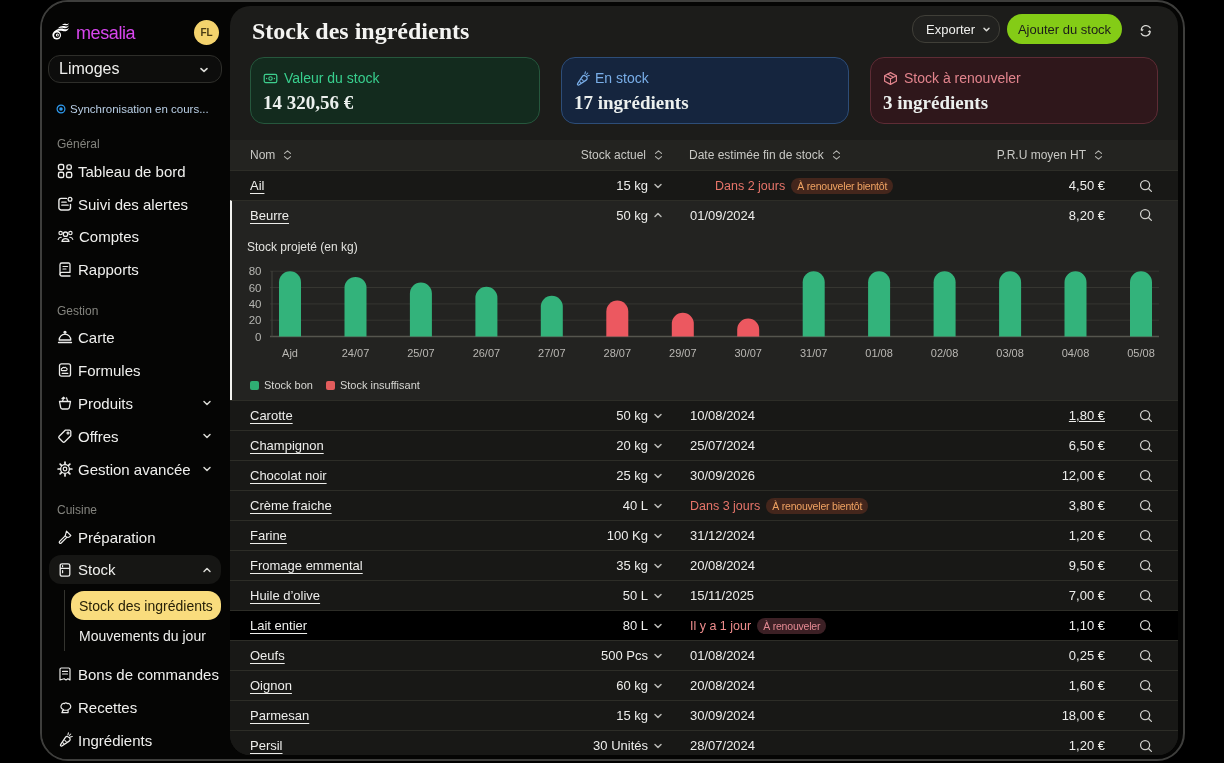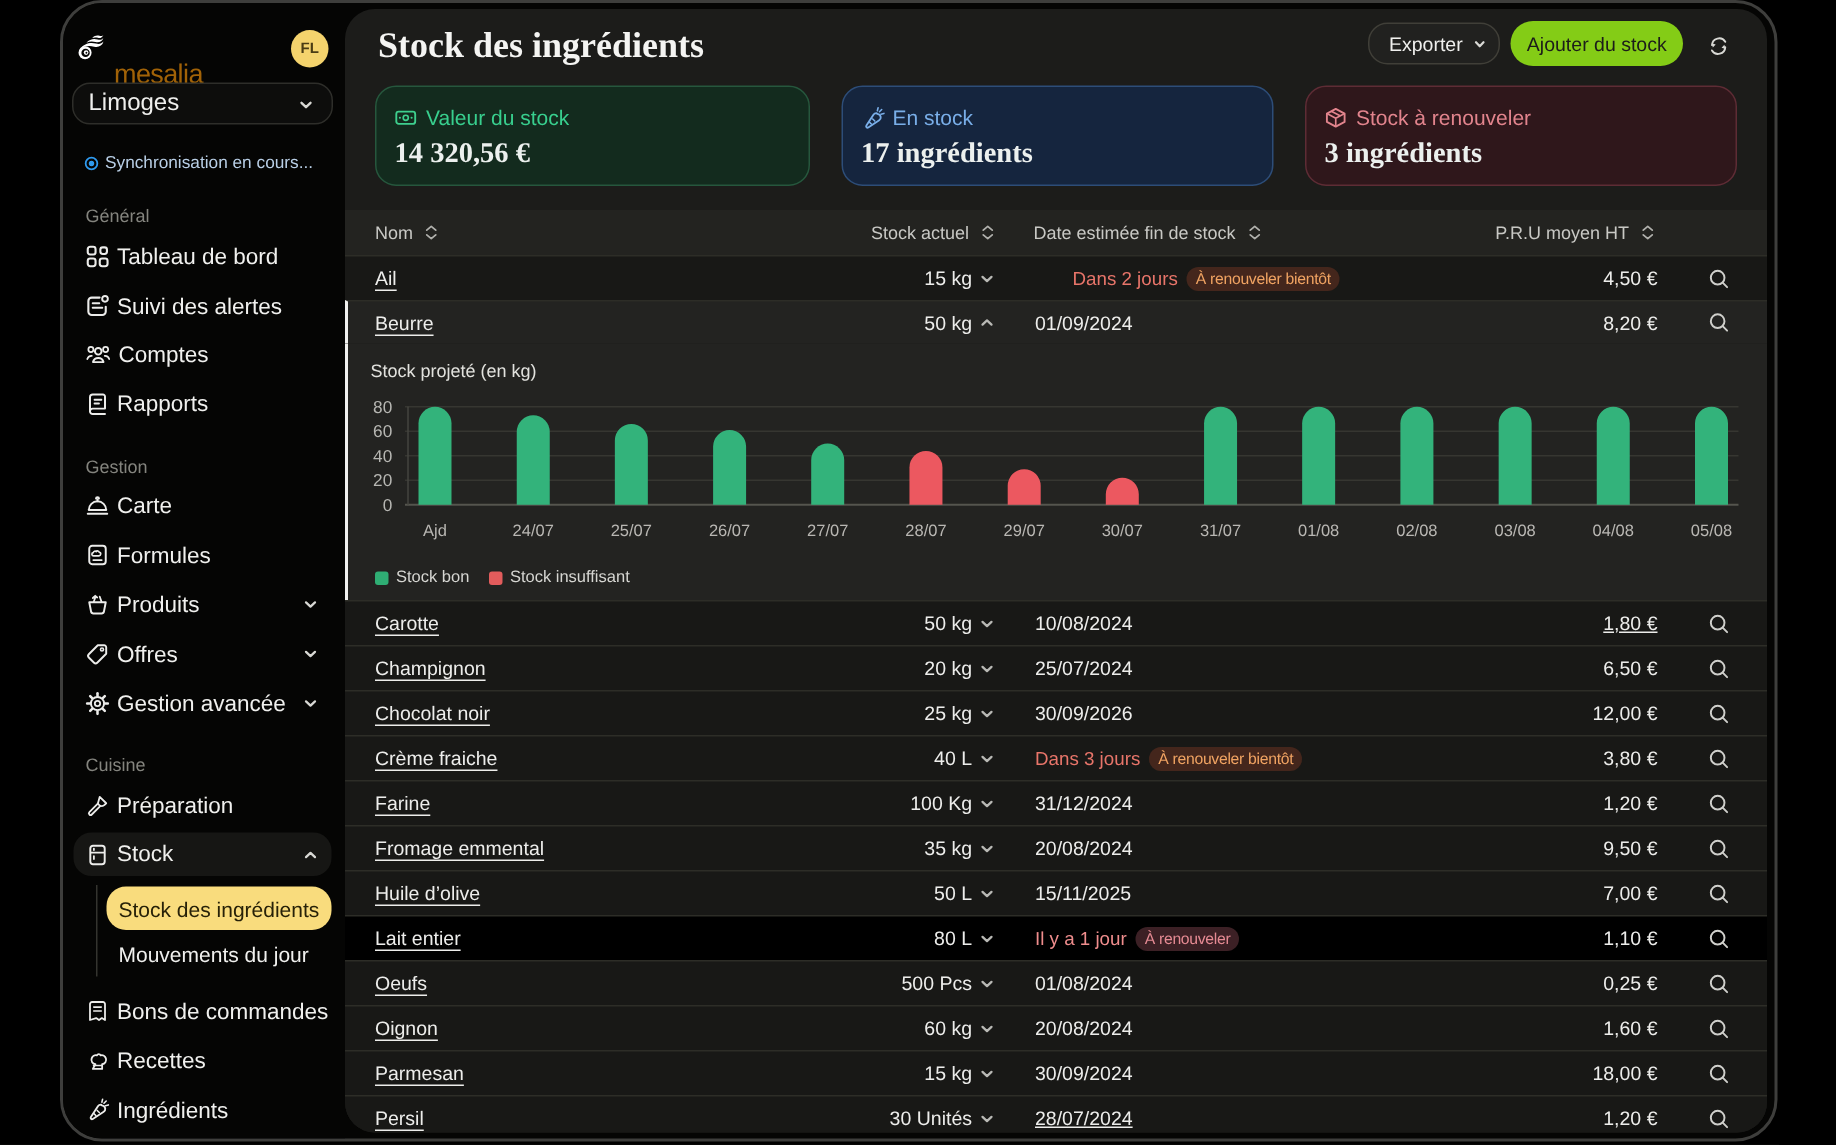--- a/index.html
+++ b/index.html
@@ -405,21 +405,21 @@
 <div class="nw" style="position:relative;height:30px;background:#181816;border-top:1px solid #2d2d27;color:#ededeb;font-size:13px;">
           <span class="abs flex" style="left:20px;top:0;height:100%;">
             <span style="text-decoration:underline;text-underline-offset:3px;">Persil</span>
           </span>
           <span class="abs flex" style="left:0;width:418px;top:0;height:100%;justify-content:flex-end;">30 Unités</span>
           <span class="abs flex" style="left:422px;top:0;height:100%;">
             <svg width="12" height="12" viewBox="0 0 12 12" fill="none">
               <path d="M3 4.5600000000000005 L6.0 7.4399999999999995 L9 4.5600000000000005" stroke="#b9b9b5" stroke-width="1.5" stroke-linecap="round" stroke-linejoin="round"></path>
             </svg>
           </span>
-          <span class="abs flex" style="left:460px;top:0;height:100%;text-decoration:underline;">
+          <span class="abs flex" style="left:460px;top:0;height:100%;">
             <span style="color:#ededeb">28/07/2024</span>
           </span>
           <span class="abs flex" style="left:0;width:875px;top:0;height:100%;justify-content:flex-end;">1,20 €</span>
           <span class="abs flex" style="left:909px;top:0;height:100%;">
             <svg width="14" height="14" viewBox="0 0 14 14" fill="none">
               <circle cx="6.1" cy="6.1" r="4.55" stroke="#cfcfcb" stroke-width="1.3"></circle>
               <path d="M9.45 9.45 L12.4 12.4" stroke="#cfcfcb" stroke-width="1.3" stroke-linecap="round"></path>
             </svg>
           </span>
         </div>
@@ -428,21 +428,21 @@
 <div id="side">
 <span class="abs" style="left:8px;top:18px;"><svg width="22" height="22" viewBox="0 0 22 22" fill="none">
           <circle cx="6.7" cy="15.1" r="4.35" fill="#fff"></circle>
           <circle cx="7.05" cy="15.25" r="2.8" fill="#060605"></circle>
           <circle cx="7.4" cy="15.05" r="1.55" fill="#fff"></circle>
           <circle cx="7.6" cy="15.15" r="0.62" fill="#060605"></circle>
           <path d="M3.2 12.6 C6.3 8.7 10.4 8.0 13.9 9.0 C15.9 9.6 17.6 9.3 19.0 7.7 C18.2 10.7 15.5 11.8 12.7 11.1 C9.3 10.3 5.9 10.8 3.2 12.6 Z" fill="#fff"></path>
           <path d="M7.6 8.5 C9.8 5.9 12.7 5.5 15.1 6.3 C16.6 6.8 17.9 6.5 18.9 5.3 C18.1 7.7 15.9 8.6 13.7 8.0 C11.5 7.4 9.4 7.6 7.6 8.5 Z" fill="#fff"></path>
           <path d="M11.5 5.3 C13.0 3.7 14.8 3.4 16.3 3.9 C17.3 4.25 18.2 4.05 18.9 3.25 C18.3 5.0 16.8 5.6 15.3 5.2 C14.0 4.85 12.6 4.9 11.5 5.3 Z" fill="#fff"></path>
         </svg></span>
-<span class="abs" style="left:34px;top:21px;font-size:18px;letter-spacing:-0.4px;font-weight:500;color:#a16207;margin-top:16px;">mesalia</span>
+<span class="abs" style="left:34px;top:21px;font-size:18px;letter-spacing:-0.4px;font-weight:500;color:#d946ef;">mesalia</span>
 <span class="abs flex" style="left:152px;top:18px;width:25px;height:25px;border-radius:50%;background:#f4d36d;color:#4a3c14;font-size:10px;font-weight:bold;justify-content:center;">FL</span>
 <div class="abs flex" style="left:6px;top:53px;width:174px;height:28px;background:#0d0d0c;border:1px solid #2e2e2a;border-radius:12px;color:#efefed;font-size:16px;padding-left:10px;">Limoges<span class="abs" style="right:11px;top:8px;display:flex">
           <svg width="12" height="12" viewBox="0 0 12 12" fill="none">
             <path d="M3 4.5600000000000005 L6.0 7.4399999999999995 L9 4.5600000000000005" stroke="#d8d8d4" stroke-width="1.6" stroke-linecap="round" stroke-linejoin="round"></path>
           </svg>
         </span></div>
 <span class="abs flex" style="left:14px;top:101px;font-size:11.5px;color:#b9cfe6;"><span style="margin-right:4px;display:flex">
           <svg width="10" height="10" viewBox="0 0 10 10" fill="none">
             <circle cx="5" cy="5" r="3.9" stroke="#2f9bf0" stroke-width="1.2"></circle>
             <circle cx="5" cy="5" r="1.8" fill="#2f9bf0"></circle>

